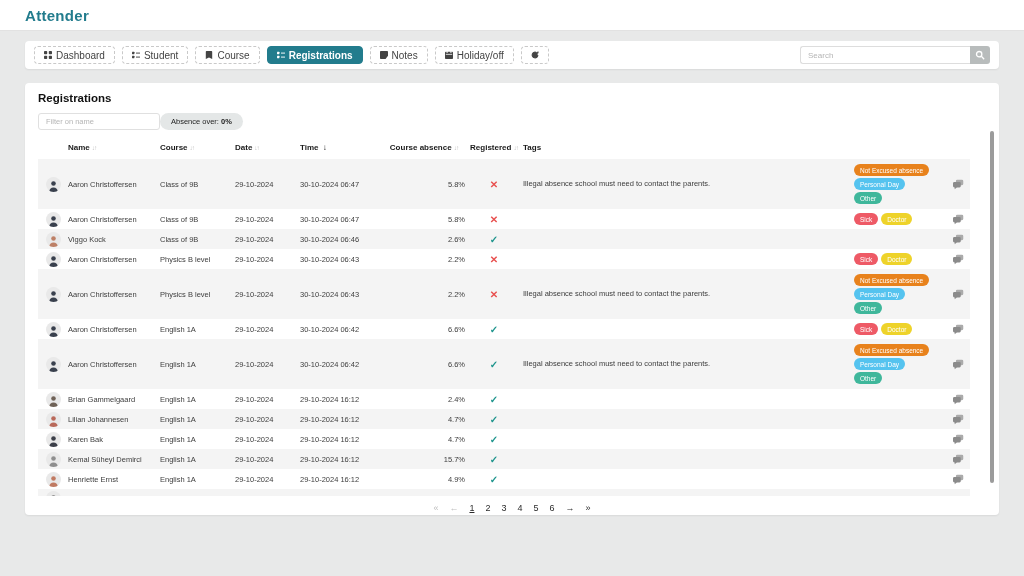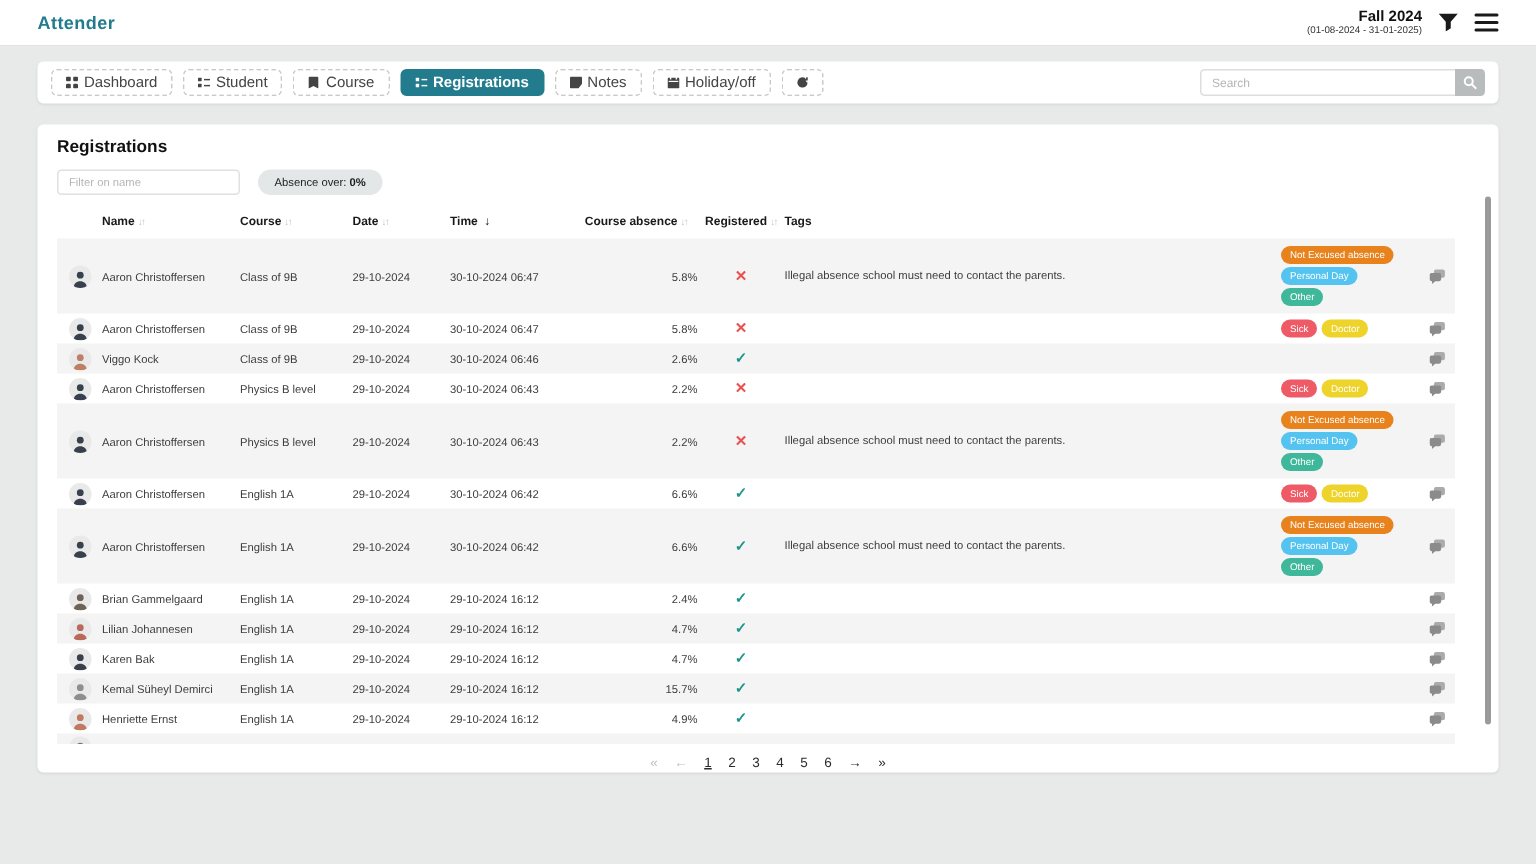--- a/index.html
+++ b/index.html
@@ -2,21 +2,21 @@
 <html><head>
 <meta charset="utf-8">
 <style>
   * { box-sizing: border-box; margin: 0; padding: 0; }
   html, body { width: 1024px; height: 576px; overflow: hidden; }
   body { background: #e8e9e9; font-family: "Liberation Sans", sans-serif; }
 
   
   .topbar { height: 31px; background: #fff; border-bottom: 1px solid #e2e2e2;
             display: flex; align-items: center; justify-content: space-between; padding: 0 25px; }
-  .logo { font-size: 12px; font-weight: bold; color: #227c8d; letter-spacing: .3px; }
+  .logo { font-size: 15px; font-weight: bold; color: #227c8d; letter-spacing: .3px; }
   .top-right { display: flex; align-items: center; gap: 11px; }
   .period { text-align: right; line-height: 1.15; }
   .period-label { font-size: 10px; font-weight: bold; color: #111; }
   .period-range { font-size: 6.5px; color: #333; }
   .funnel svg { width: 13px; height: 12px; display: block; cursor: pointer; }
   .hamburger { display: flex; flex-direction: column; gap: 2.5px; cursor: pointer; }
   .hamburger i { width: 16px; height: 2.2px; background: #1a1a1a; border-radius: 1px; }
 
   
   .nav-card { margin: 10px 25px 0; height: 28px; background: #fff; border-radius: 4px;
@@ -33,21 +33,21 @@
                   outline: none; font-family: inherit; }
   .search-input::placeholder { color: #b5b5b5; }
   .search-btn { width: 20px; height: 18px; background: #b8bcbc; border: none; cursor: pointer;
                 border-radius: 0 3px 3px 0; display: flex; align-items: center; justify-content: center; }
   .search-btn svg { width: 10px; height: 10px; }
 
   
   .main-card { margin: 14px 25px 0; height: 432px; background: #fff; border-radius: 4px;
                padding: 9px 13px 8px; position: relative; box-shadow: 0 1px 2px rgba(0,0,0,.07); }
   .main-title { font-size: 11.5px; font-weight: bold; color: #111; margin-bottom: 9px; }
-  .filter-row { display: flex; align-items: center; gap: 12px; margin-bottom: 9px; }
+  .filter-row { display: flex; align-items: center; margin-bottom: 9px; }
   .filter-input { width: 122px; height: 17px; border: 1px solid #e0e0e0; border-radius: 3px;
                   padding: 0 7px; font-size: 7.5px; color: #333; outline: none; font-family: inherit; }
   .filter-input::placeholder { color: #b5b5b5; }
   .absence-pill { background: #e4e7e7; border-radius: 9px; padding: 4px 11px; font-size: 7.5px; color: #222; }
   .absence-pill b { font-weight: bold; }
 
   
   .table { position: relative; }
   .thead, .trow { display: grid; width: 932px; align-items: center;
                   grid-template-columns: 30px 92px 75px 65px 83px 82px 58px 1fr 92px 24px; }
@@ -82,36 +82,20 @@
                 margin-top: 7px; font-size: 9px; color: #2b2b2b; }
   .pagination span { cursor: pointer; }
   .page-btn.current { text-decoration: underline; }
   .page-nav.disabled { color: #bdbdbd; }
 </style>
 </head>
 <body>
 
 <div class="topbar">
   <div class="logo">Attender</div>
-  <div class="top-right">
-    <div class="period">
-      <div class="period-label">Fall 2024</div>
-      <div class="period-range">(01-08-2024 - 31-01-2025)</div>
-    </div>
-    <span class="funnel">
-      <svg viewBox="0 0 14 13" fill="#1a1a1a">
-          <path d="M0 0h14L8.8 6v4.6L5.2 13V6z"></path>
-        </svg>
-    </span>
-    <span class="hamburger">
-        <i></i>
-        <i></i>
-        <i></i>
-      </span>
-  </div>
 </div>
 
 <div class="nav-card">
   <span id="nav-tabs" style="display:flex;align-items:center;">
       <button class="nav-btn">
         <span class="nav-ico">
           <svg viewBox="0 0 10 10">
             <rect width="4" height="4" rx="1"></rect>
             <rect x="6" width="4" height="4" rx="1"></rect>
             <rect y="6" width="4" height="4" rx="1"></rect>

